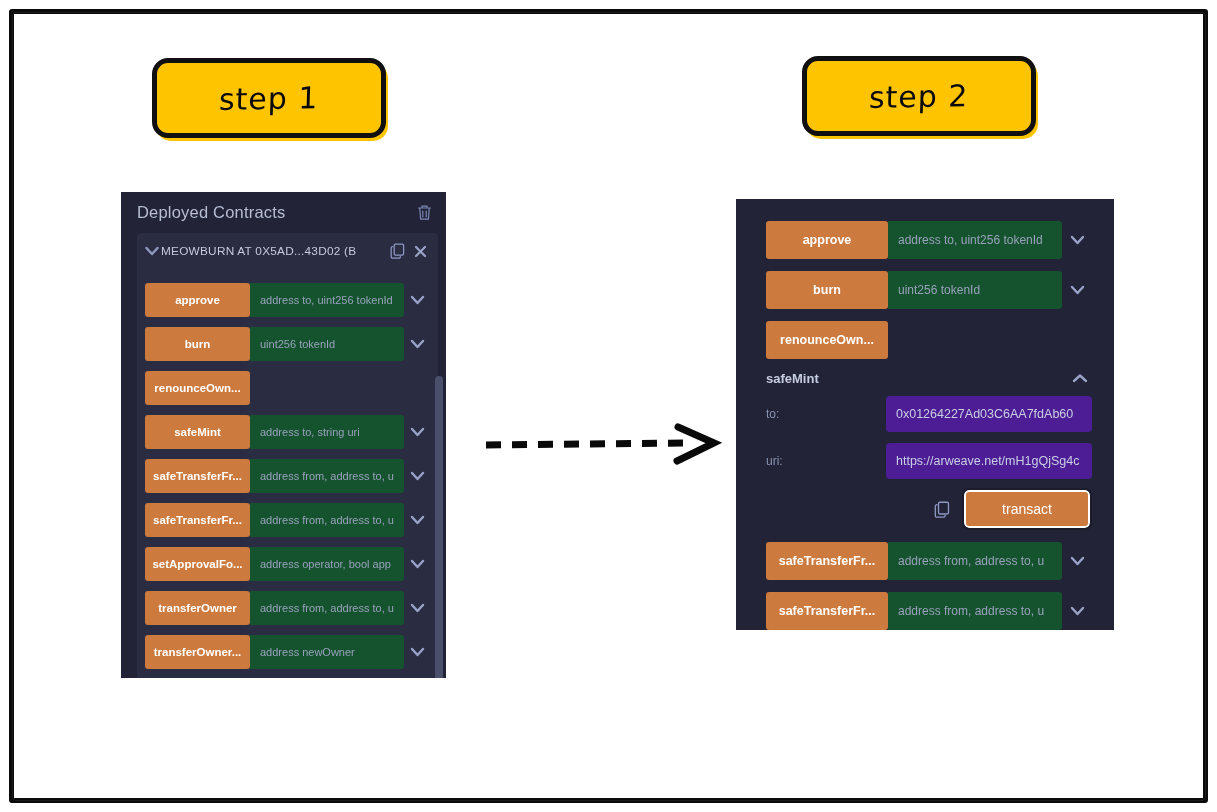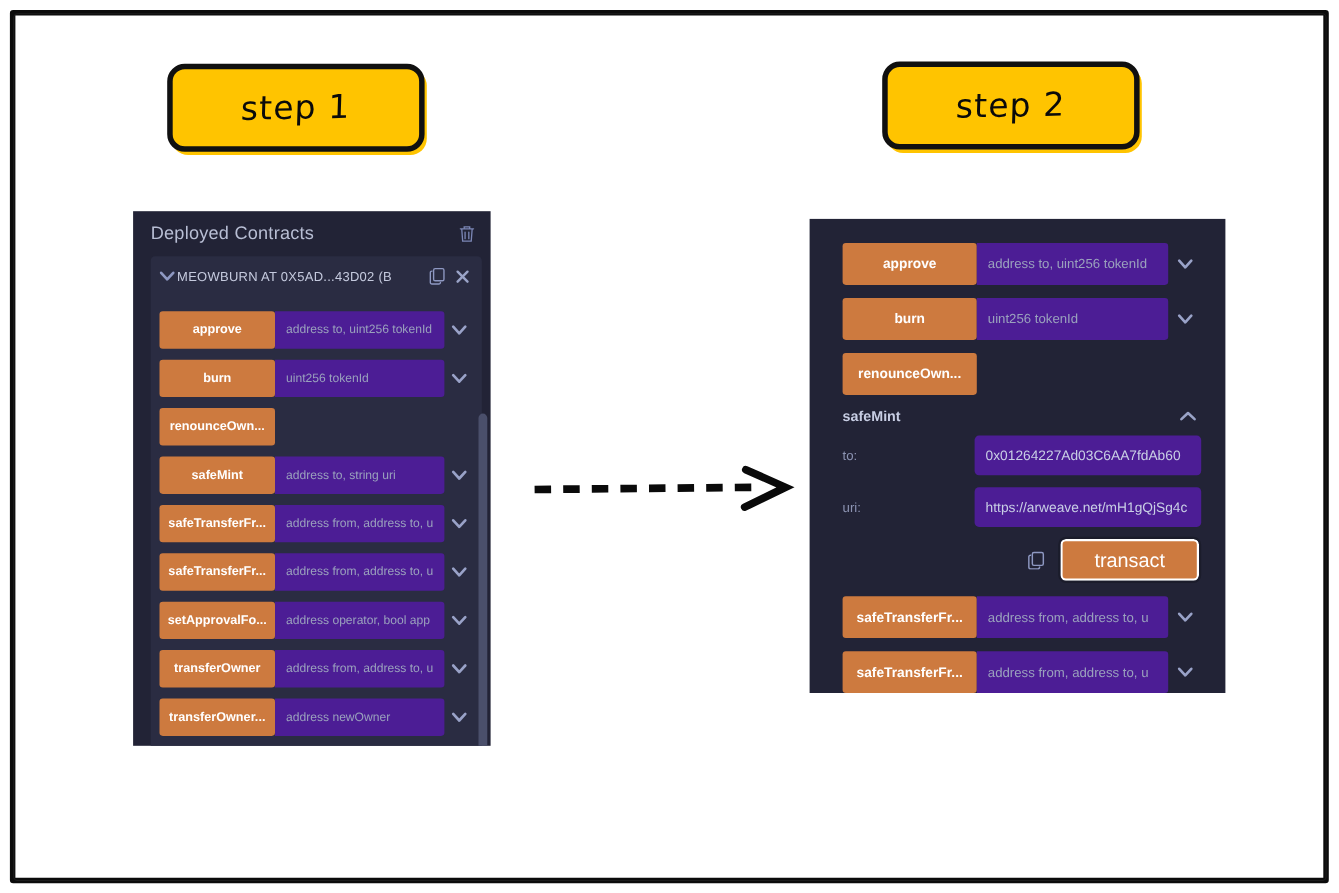--- a/index.html
+++ b/index.html
@@ -124,21 +124,21 @@
     display: flex; align-items: center; justify-content: center;
     cursor: pointer;
     white-space: nowrap;
     overflow: hidden;
     padding: 0 4px;
   }
   .fn-btn.view { background: #3b6e8f; }
   .fn-input {
     flex: 1;
     height: 34px;
-    background: #4c1d95;
+    background: #14532d;
     border: none;
     border-radius: 0 3px 3px 0;
     color: #9aa1bd;
     font-size: 11px;
     font-family: "Liberation Sans", sans-serif;
     padding: 0 10px;
     outline: none;
     overflow: hidden;
     white-space: nowrap;
     display:flex; align-items:center;
@@ -209,21 +209,21 @@
     margin: 6px 0 14px 0;
     padding-right: 2px;
   }
   .transact-btn {
     background: #cd7a3f;
     color: #ffffff;
     border: 2px solid #ffffff;
     border-radius: 5px;
     height: 38px;
     width: 126px;
-    font-size: 18px;
+    font-size: 14px;
     font-family: "Liberation Sans", sans-serif;
     display:flex; align-items:center; justify-content:center;
     cursor: pointer;
     outline: 2px solid #1b1c2b;
   }
   svg { display: block; }
 </style>
 </head>
 <body>
 

